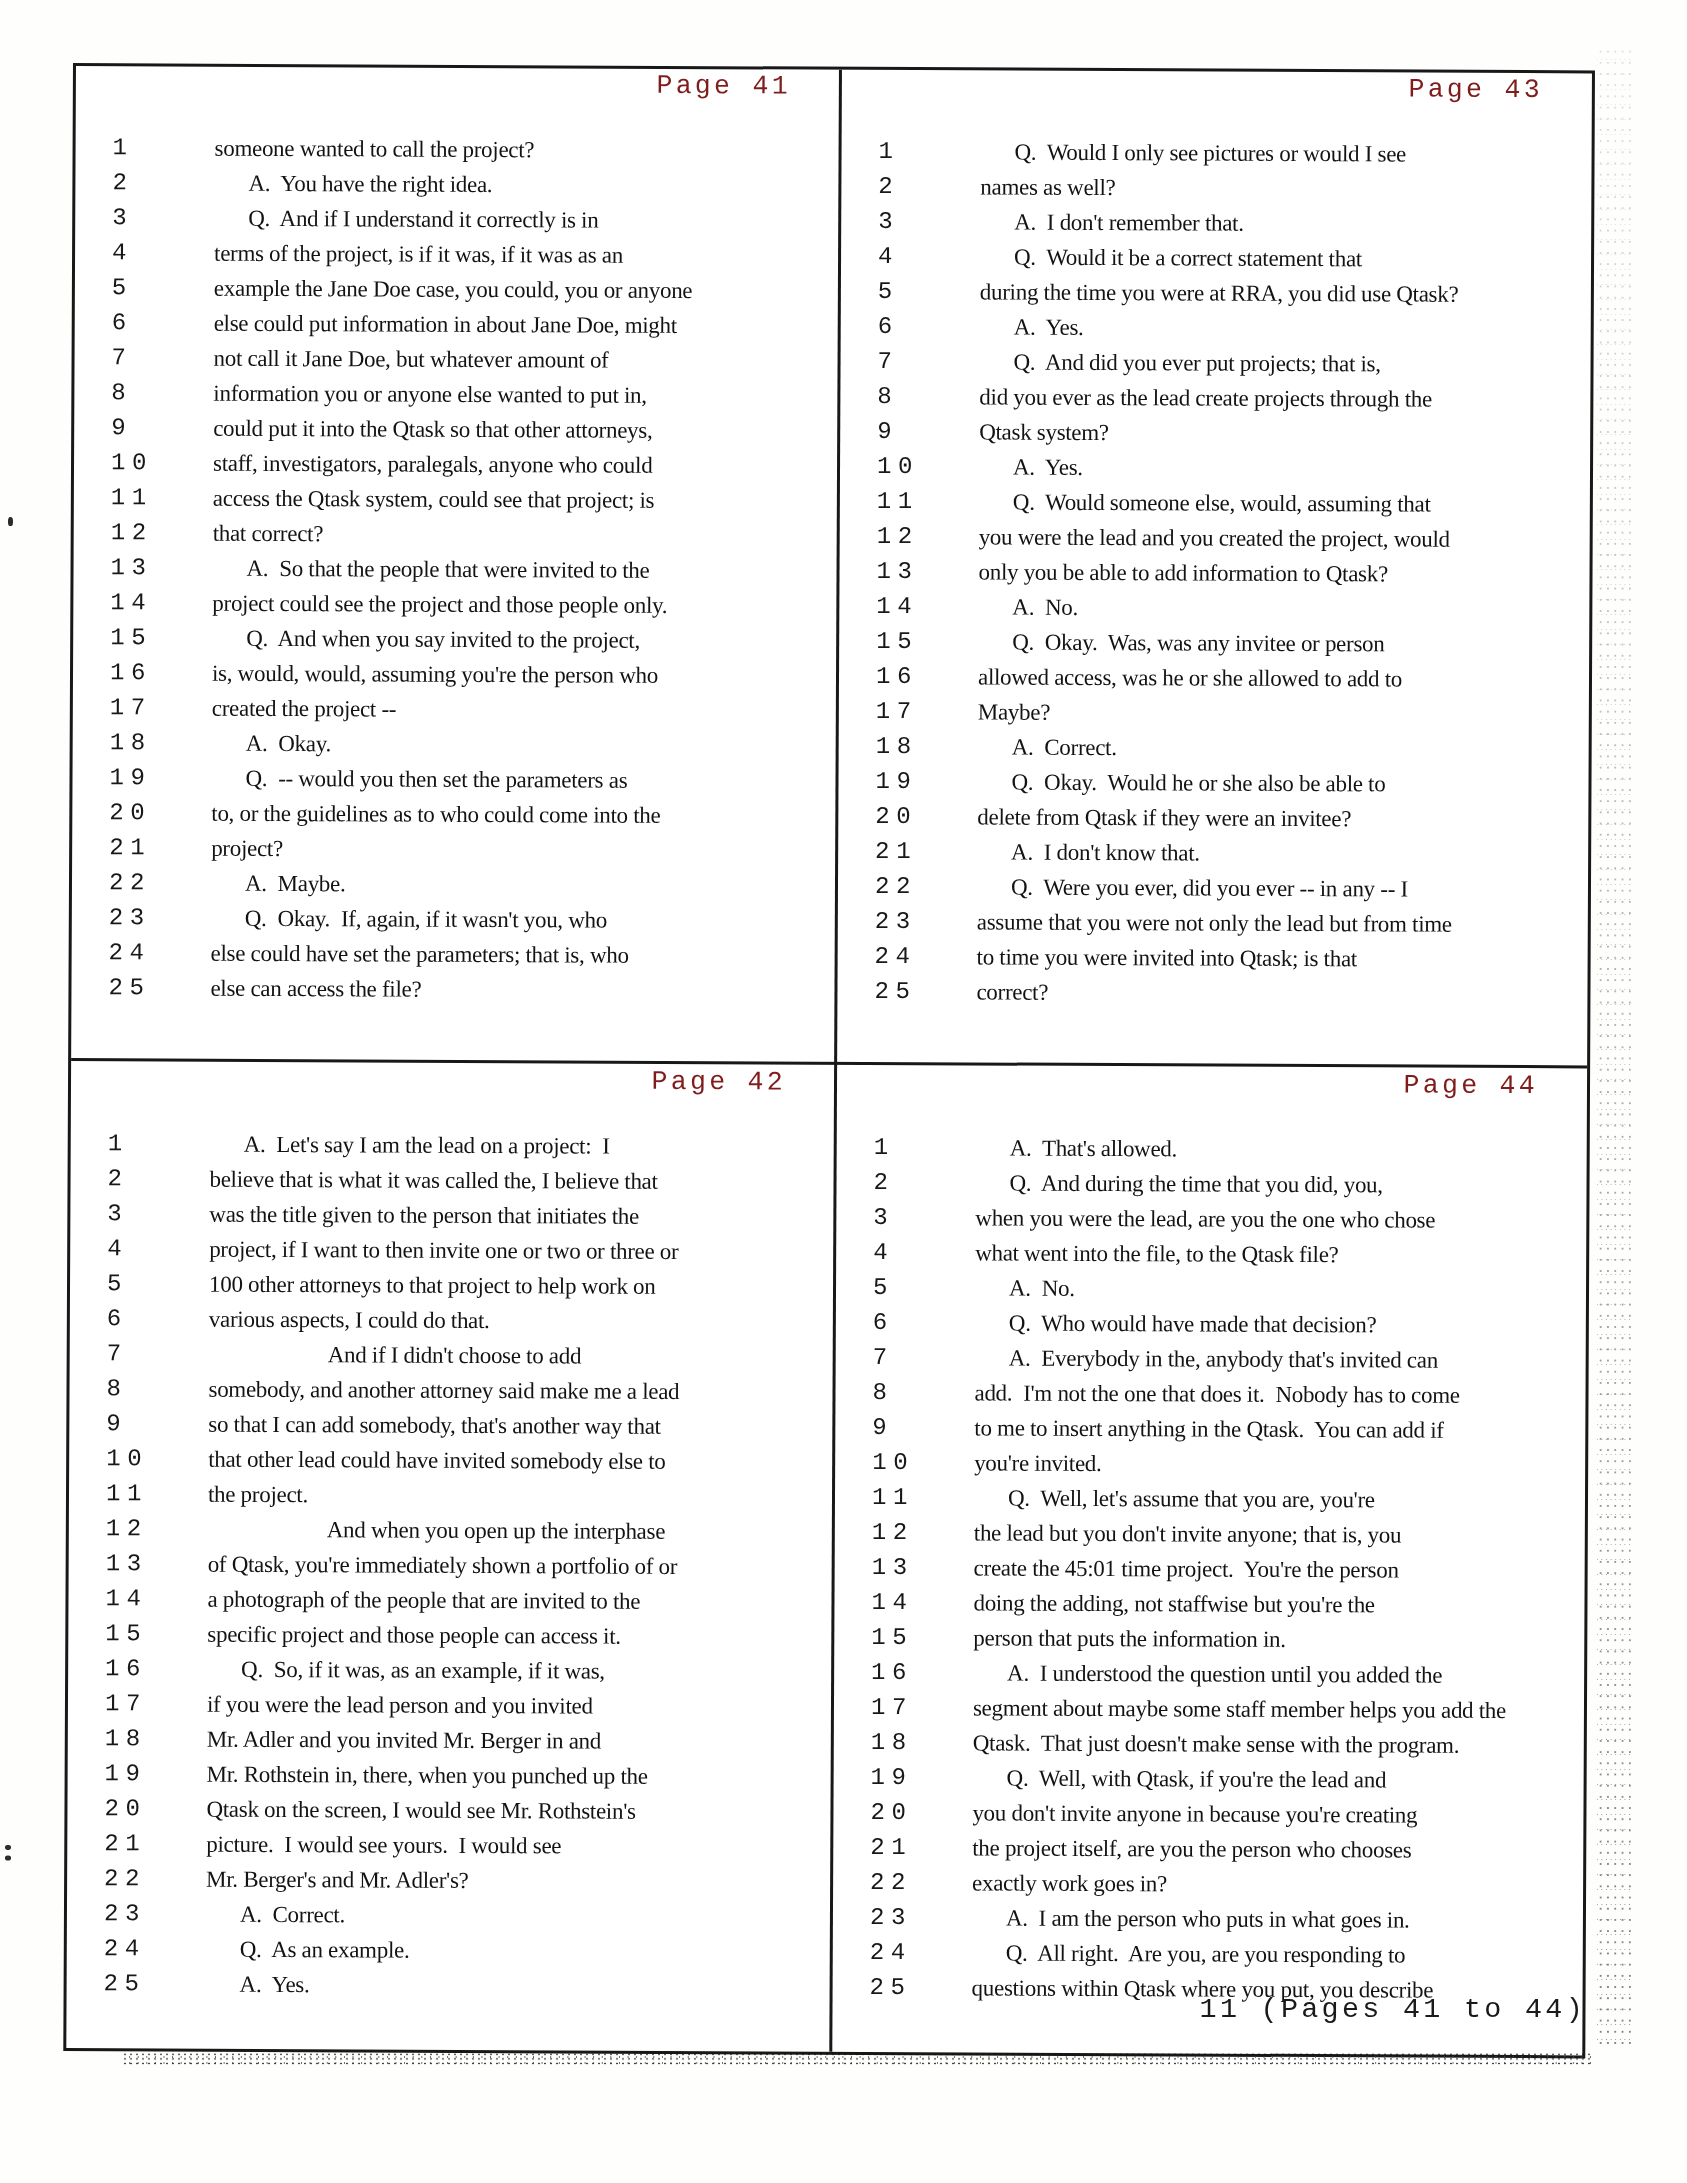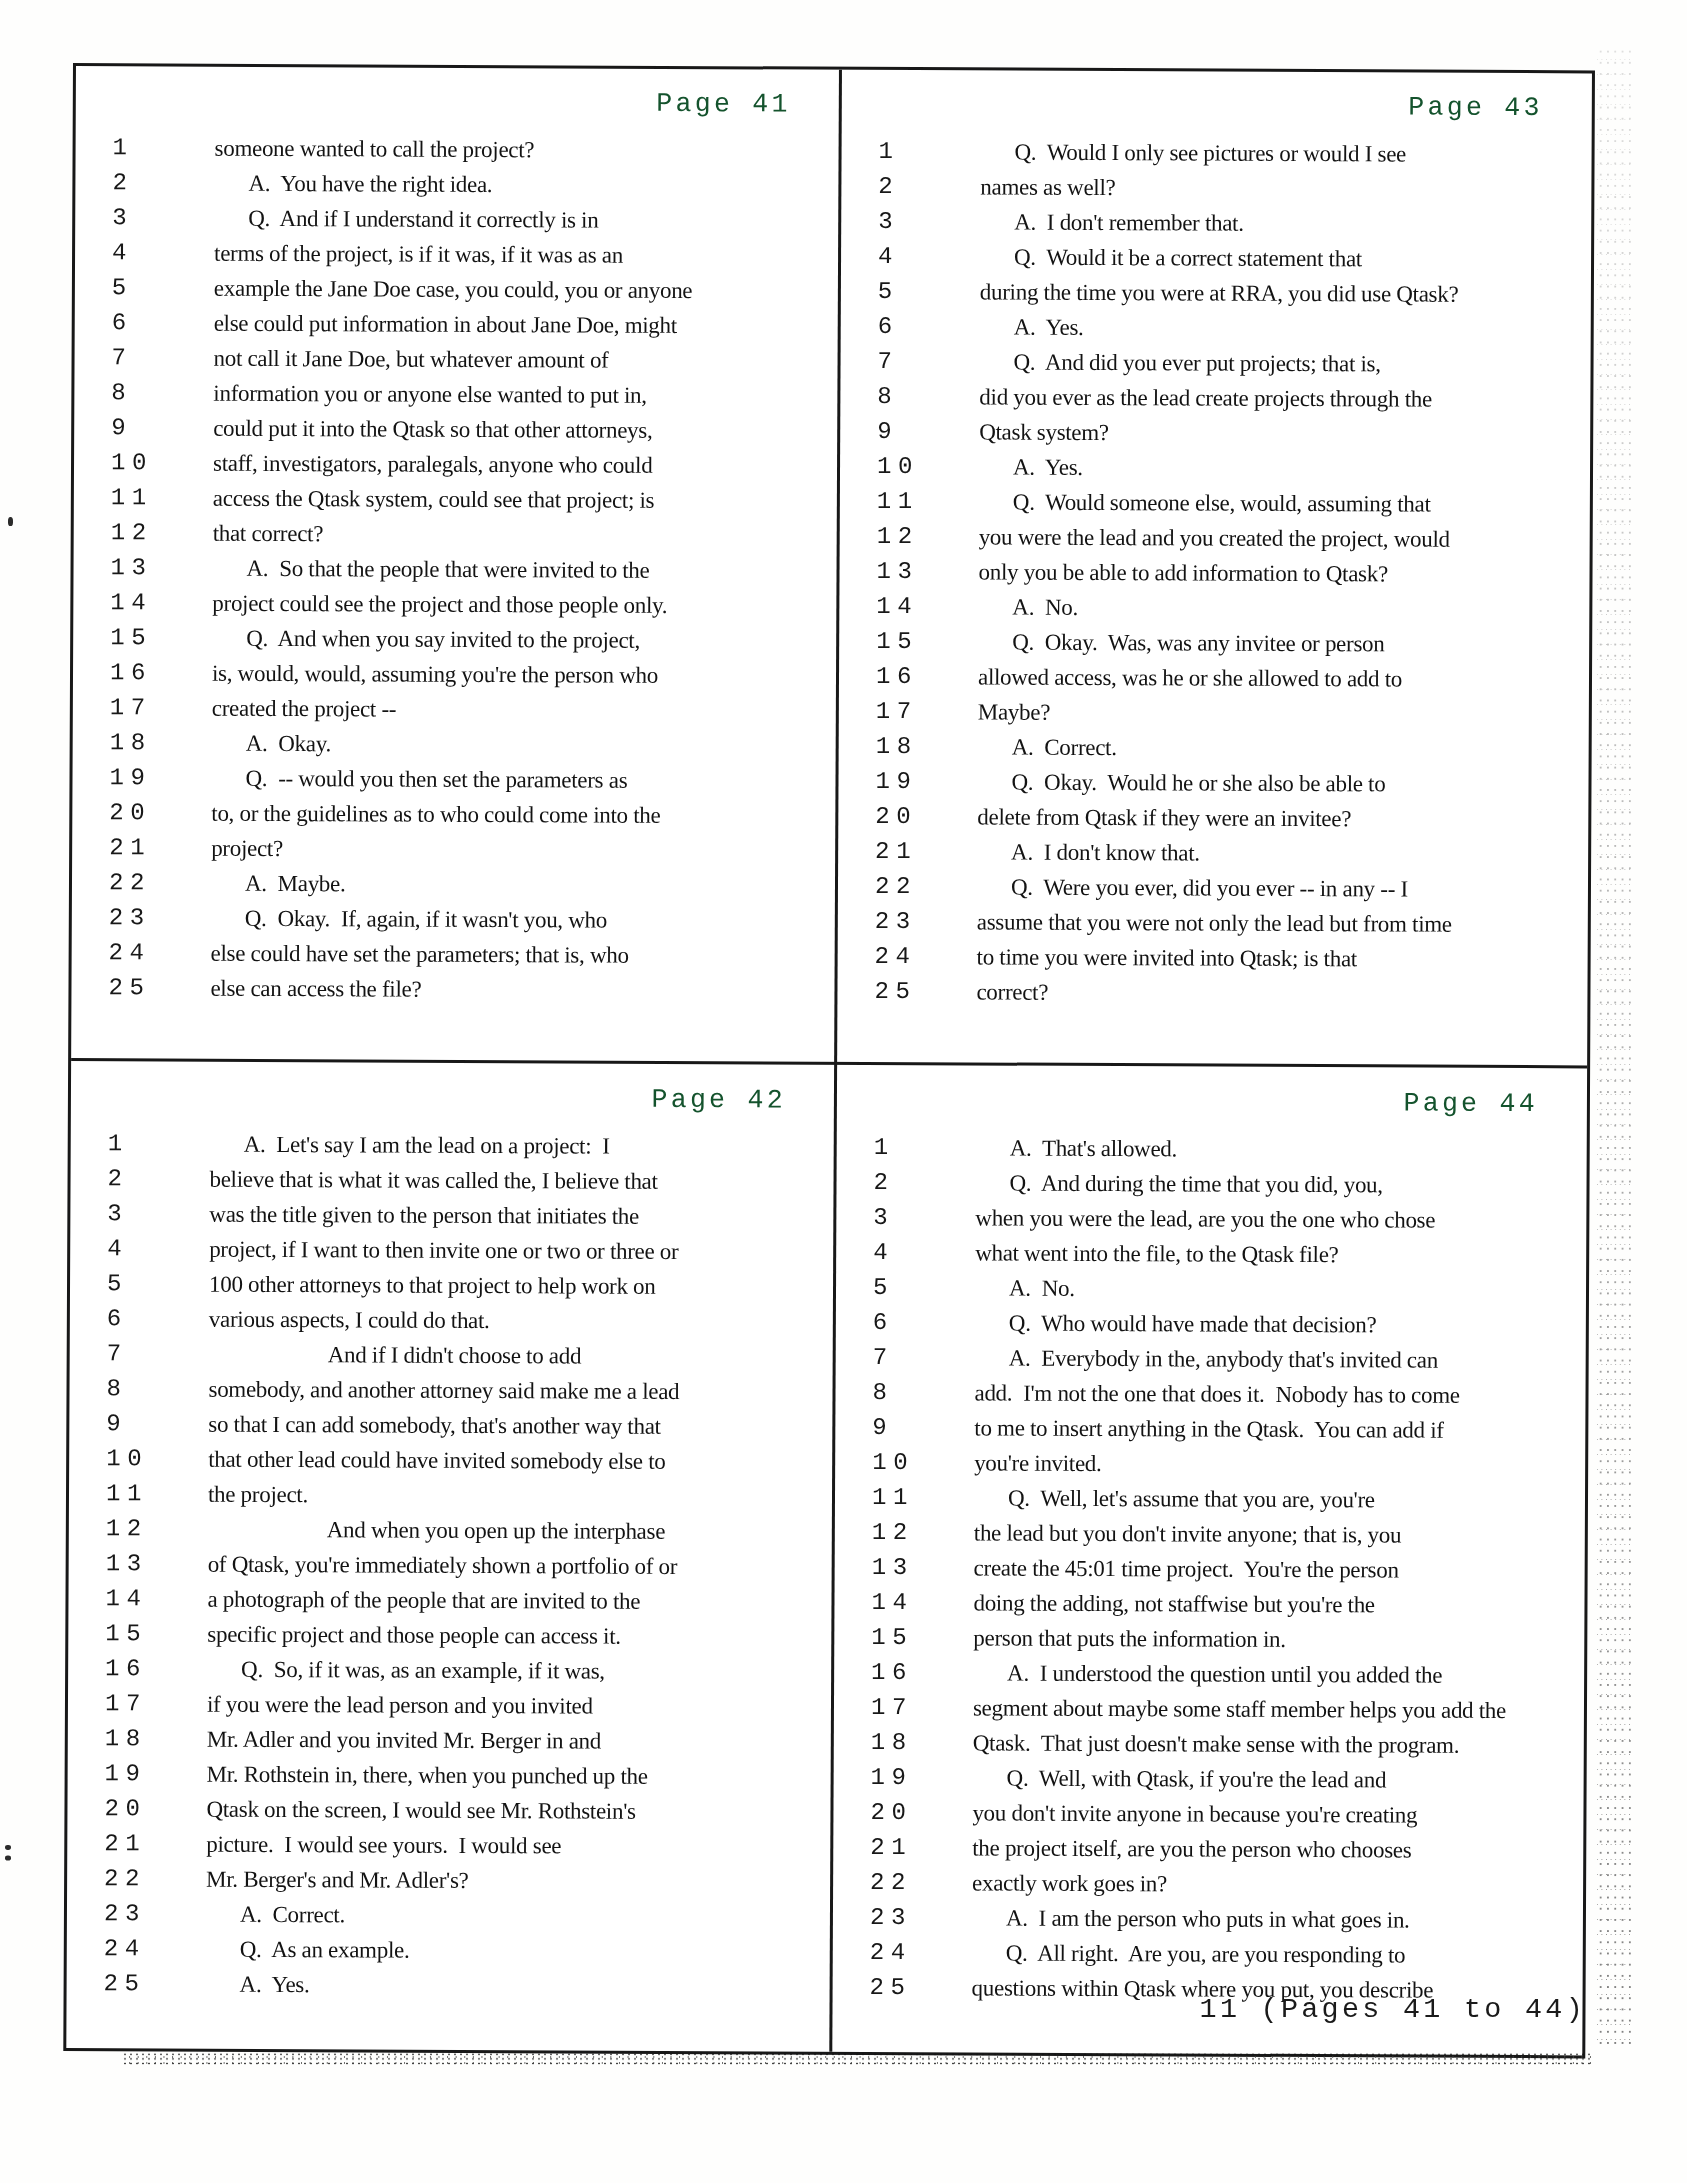--- a/index.html
+++ b/index.html
@@ -11,23 +11,23 @@
     transform:rotate(0.28deg);transform-origin:0 0;
   }
   .vdiv{position:absolute;left:763px;top:0;width:3.3px;height:100%;background:#181818;}
   .hdiv{position:absolute;left:0;top:992px;width:100%;height:3.3px;background:#181818;}
   .quad{position:absolute;overflow:hidden;}
   #q0{left:0;top:0;width:763px;height:992px;}
   #q1{left:766px;top:0;width:749px;height:992px;}
   #q2{left:0;top:996px;width:763px;height:986px;}
   #q3{left:766px;top:996px;width:749px;height:986px;}
   .pagehead{
-    position:absolute;top:20px;right:48px;
+    position:absolute;top:2px;right:48px;
     font-family:"Liberation Mono",monospace;font-size:26.5px;letter-spacing:3.3px;
-    color:#14532d;white-space:pre;
+    color:#7f1d1d;white-space:pre;
   }
   .lines{position:absolute;left:0;top:64px;right:0;}
   .ln{position:relative;height:35px;}
   .no{
     position:absolute;left:37px;top:0;line-height:35px;
     font-family:"Liberation Mono",monospace;font-size:24px;letter-spacing:6.6px;color:#181818;
   }
   .tx{
     position:absolute;left:139px;top:0;line-height:35px;
     font-family:"Liberation Serif",serif;font-size:23px;letter-spacing:-0.3px;

